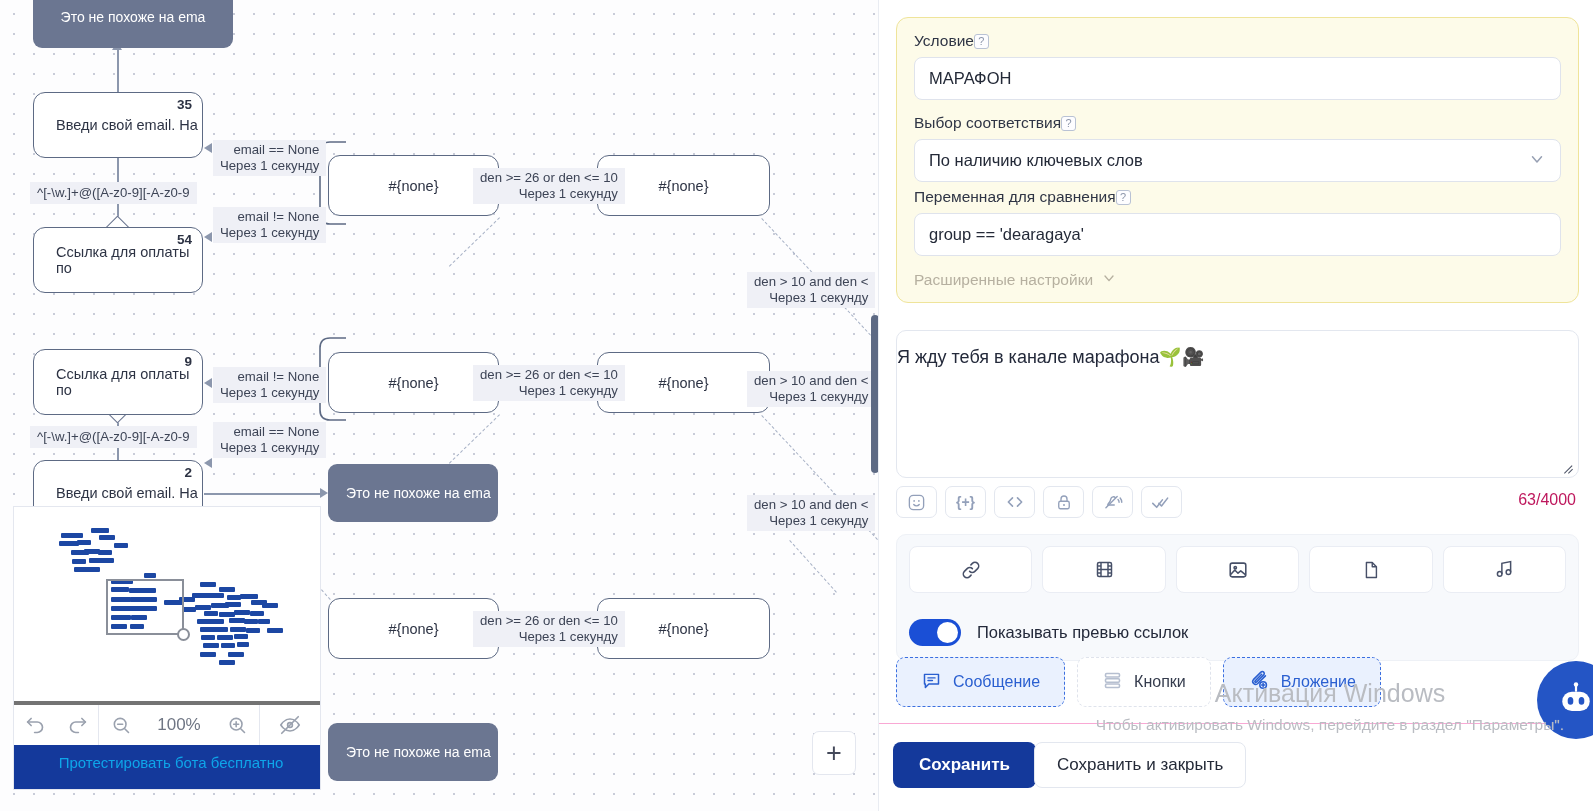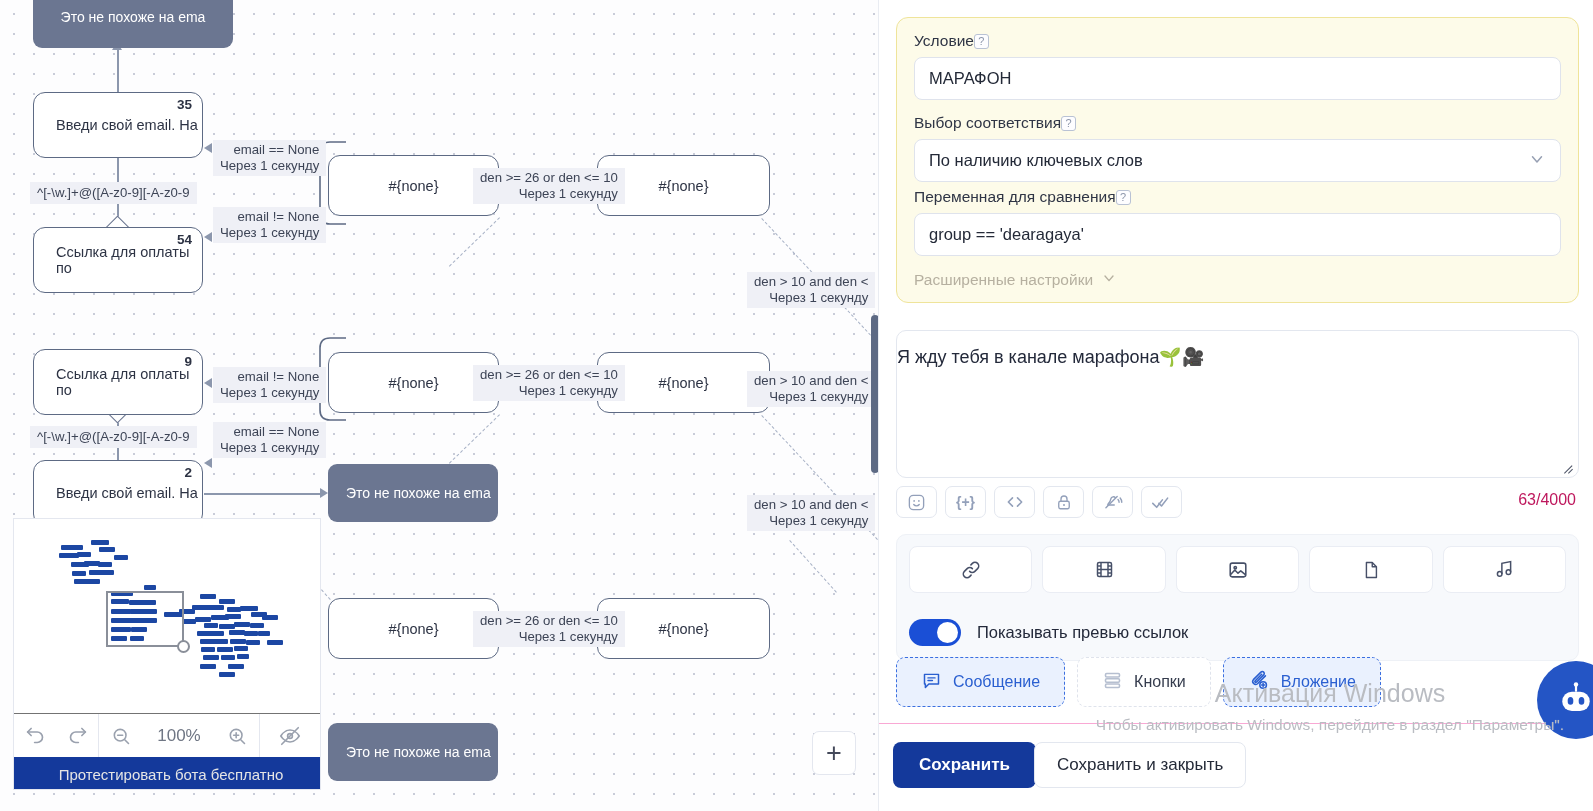--- a/index.html
+++ b/index.html
@@ -91,32 +91,32 @@
   .mm-node { position: absolute; background: #1c47a3; height: 5px; border-radius: 1px; }
   #mm-view {
     position: absolute; border: 2px solid #8a8f99; background: transparent;
   }
   #mm-handle {
     position: absolute; width: 13px; height: 13px; border-radius: 50%;
     background: #fff; border: 2px solid #8a8f99;
   }
   #zoombar {
     display: flex; align-items: center; height: 44px;
-    border-top: 1px solid #737373; background: #fff;
+    border-top: 4px solid #737373; background: #fff;
   }
   .zb-group { display: flex; align-items: center; justify-content: center; height: 100%; }
   .zb-sep { width: 1px; height: 100%; background: #e4e7ef; }
   .zb-btn {
     display: flex; align-items: center; justify-content: center;
     width: 42px; height: 100%; color: #9aa1ae; cursor: pointer;
   }
   #zoomlevel { font-size: 17px; color: #6f7684; width: 74px; text-align: center; }
   #test-bot-btn {
-    display: block; width: 100%; height: 32px;
-    background: #14399b; color: #e5e5e5;
+    display: block; width: 100%; height: 44px;
+    background: #14399b; color: #0ea5e9;
     font-size: 15px; text-align: center; line-height: 36px;
     cursor: pointer;
     padding-left: 8px;
   }
   #plus-btn {
     position: absolute; right: 22px; bottom: 36px;
     width: 44px; height: 44px; background: #ffffff;
     border: 1px solid #e4e7ef; border-radius: 7px;
     display: flex; align-items: center; justify-content: center;
     color: #44495a; font-size: 27px; line-height: 1; cursor: pointer;

